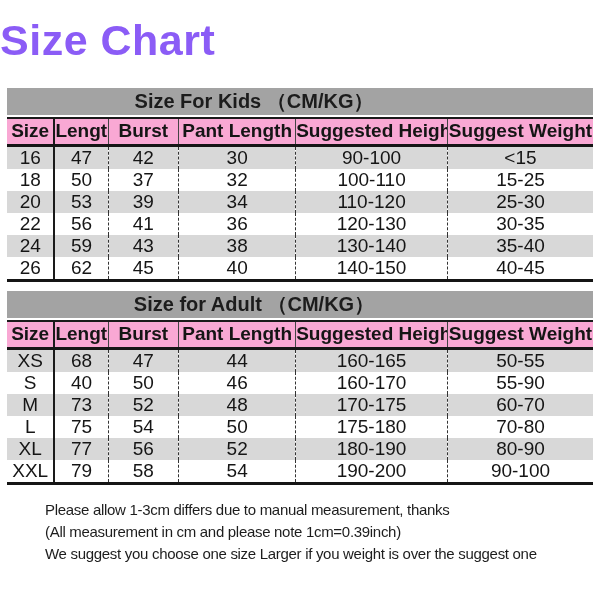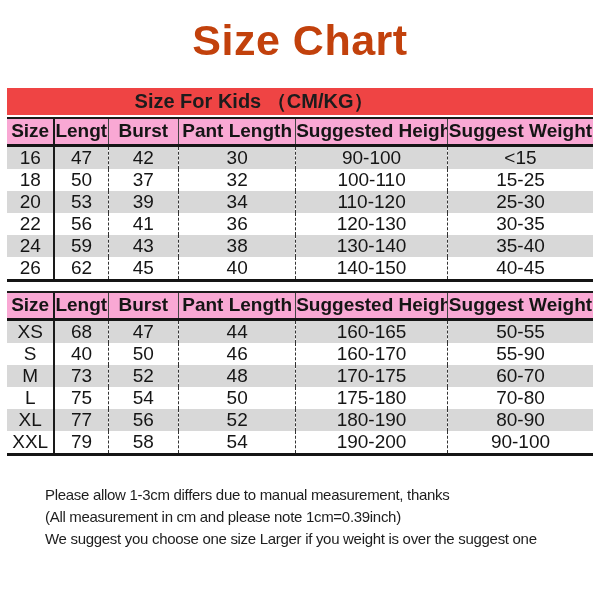--- a/index.html
+++ b/index.html
@@ -9,37 +9,36 @@
     height: 600px;
     background: #ffffff;
     font-family: "Liberation Sans", sans-serif;
     color: #151515;
     overflow: hidden;
   }
   .page { width: 600px; height: 600px; }
 
   .title {
     margin: 14px 0 0 0;
-    text-align: center;
     font-size: 43px;
     font-weight: 700;
     line-height: 1.25;
-    color: #c2410c;
+    color: #8b5cf6;
     letter-spacing: 0.5px;
   }
 
   .size-table {
     margin: 0 7px;
   }
   .size-table.kids { margin-top: 20px; }
   .size-table.adult { margin-top: 9px; }
 
   .banner {
     height: 27px;
-    background: #ef4444;
+    background: #a3a3a3;
     display: flex;
     align-items: center;
     justify-content: center;
     box-sizing: border-box;
     padding-right: 92px;
     font-size: 20px;
     font-weight: 700;
     color: #1c1c1c;
   }
 
@@ -79,21 +78,21 @@
   th:nth-child(3) { width: 12%; }
   th:nth-child(4) { width: 20%; }
   th:nth-child(5) { width: 26%; }
   th:nth-child(6) { width: 25%; }
 
   th:nth-child(2), td:nth-child(2) { border-left: 2px solid #1a1a1a; }
   th:nth-child(n+3) { border-left: 1px solid #444; }
   td:nth-child(n+3) { border-left: 1px dashed #333; }
 
   .notes {
-    margin: 28px 0 0 45px;
+    margin: 14px 0 0 45px;
   }
   .notes p {
     margin: 0;
     font-size: 15px;
     line-height: 22px;
     letter-spacing: -0.3px;
     color: #1d1d1d;
   }
 </style>
 </head>
@@ -165,20 +164,23 @@
             <td>45</td>
             <td>40</td>
             <td>140-150</td>
             <td>40-45</td>
           </tr>
         </tbody>
     </table>
   </section>
 
   <section class="size-table adult">
+    <div class="banner">
+      <span>Size for Adult （CM/KG）</span>
+    </div>
     <table>
       <thead>
         <tr>
             <th>Size</th>
             <th>Length</th>
             <th>Burst</th>
             <th>Pant Length</th>
             <th>Suggested Height</th>
             <th>Suggest Weight</th>
           </tr>

